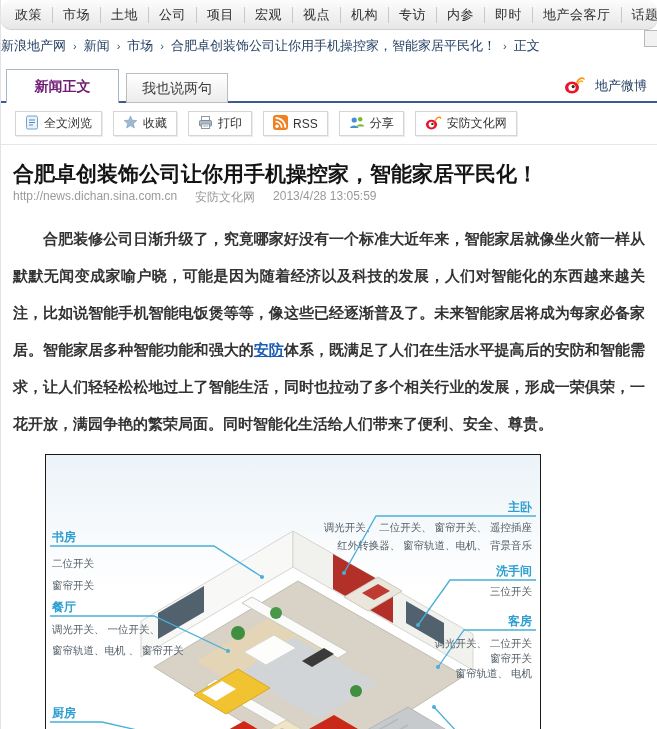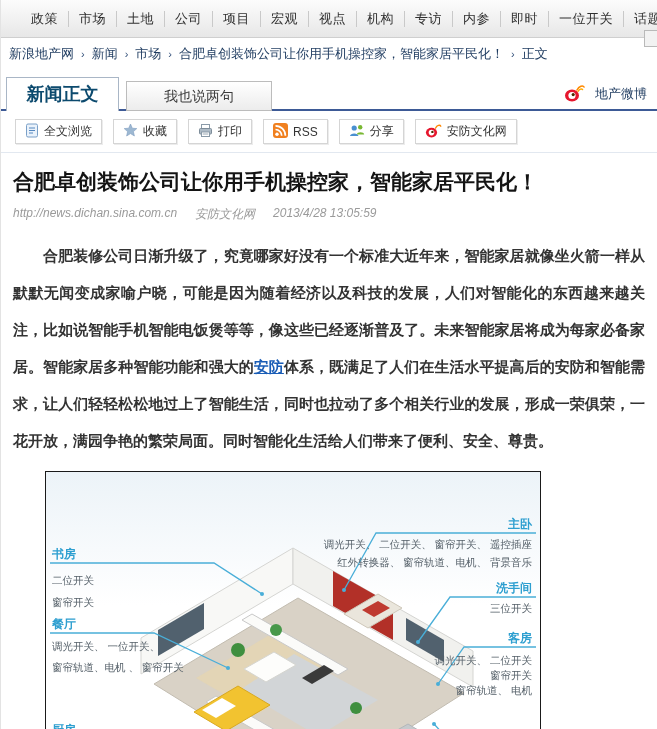--- a/index.html
+++ b/index.html
@@ -1,60 +1,60 @@
 <!DOCTYPE html>
 <html><head>
 <meta charset="utf-8">
 <style>
   * { margin:0; padding:0; box-sizing:border-box; }
   html,body { background:#fff; }
   body { font-family:"Liberation Sans","DejaVu Sans",sans-serif; width:657px; height:729px; overflow:hidden; }
   .page { position:relative; width:657px; height:729px; background:#fff; border-left:1px solid #e3e3e3; }
 
   
-  .topnav { height:38px; background:linear-gradient(#fcfcfc,#e7e7e7); border-bottom:1px solid #cfcfcf;
-            display:flex; align-items:center; padding-left:20px; white-space:nowrap; overflow:hidden; }
+  .topnav { height:30px; background:linear-gradient(#fcfcfc,#e7e7e7); border-bottom:1px solid #cfcfcf;
+            display:flex; align-items:center; padding-left:4px; white-space:nowrap; overflow:hidden;border-radius:10px; }
   .topnav a { font-size:13px; color:#2f2f2f; text-decoration:none; padding:0 10px; border-right:1px solid #c9c9c9;
               line-height:16px; letter-spacing:.5px; cursor:pointer; }
   .topnav a:last-child { border-right:none; }
 
   
-  .breadcrumb { height:31px; display:flex; align-items:center; padding-left:8px; font-size:13px; color:#1d3a5f;
+  .breadcrumb { height:31px; display:flex; align-items:center; font-size:13px; color:#1d3a5f;
                 background:#fff; white-space:nowrap; overflow:hidden; }
   .breadcrumb a { color:#1d3a5f; text-decoration:none; cursor:pointer; }
   .breadcrumb .sep { color:#33507a; font-size:11px; margin:0 7px; }
   .corner-frag { position:absolute; top:30px; right:0; width:13px; height:17px; background:#f2f2f2;
                  border:1px solid #b9b9b9; border-right:none; }
 
   
   .tabsrow { position:relative; height:38px; margin-top:4px; }
   .tabsrow .blueline { position:absolute; left:0; right:0; bottom:0; height:2px; background:#3d5a96; }
   .tab { position:absolute; bottom:0; text-align:center; cursor:pointer; }
   .tab.active { left:5px; width:113px; height:34px; line-height:32px; background:#fff;
-                border:1px solid #a9b6c6; border-bottom:none; font-weight:bold; font-size:18px; color:#0c4a6e; z-index:2; }
-  .tab.plain { left:125px; width:146px; height:30px; line-height:28px; background:linear-gradient(#ffffff,#ececec);
+                border:1px solid #a9b6c6; border-bottom:none; font-weight:bold; font-size:14px; color:#701a75; z-index:2; }
+  .tab.plain { left:125px; width:102px; height:30px; line-height:28px; background:linear-gradient(#ffffff,#ececec);
                border:1px solid #bcbcbc; font-size:14px; color:#3c3c3c; }
   .weibo-badge { position:absolute; right:10px; bottom:6px; display:flex; align-items:center; gap:9px;
                  font-size:13px; color:#1d3a5f; cursor:pointer; }
 
   
   .toolbar { height:42px; display:flex; align-items:center; padding:0 21px 0 14px; background:#fff;
              border-bottom:1px solid #e2e8f0; }
   .tool-btn { display:flex; align-items:center; gap:5px; border:1px solid #d5d5d5; background:#fff;
               height:25px; padding:0 9px; margin-right:11px; font-size:12px; color:#333; cursor:pointer;
               box-shadow:1px 1px 0 #ececec; }
   .font-group { margin-left:auto; display:flex; align-items:center; gap:4px; font-size:13px; color:#333; }
   .fsize { width:22px; height:22px; line-height:20px; text-align:center; border:1px solid #d0d0d0; background:#fff;
            font-size:14px; color:#222; cursor:pointer; box-shadow:1px 1px 0 #e4e4e4; }
   .fsize.sel { font-weight:bold; color:#16356e; border-color:#b9c4d2; }
 
   
   .article { padding:10px 12px 0 12px; }
   .a-title { font-size:21px; font-weight:bold; color:#141414; line-height:30px; margin-top:4px; }
-  .a-meta { font-size:12px; color:#9a9a9a; margin-top:9px; display:flex; gap:18px;font-style:italic; }
+  .a-meta { font-size:12px; color:#9a9a9a; display:flex; gap:18px; }
   .a-body { margin-top:14px; font-size:15px; color:#333; line-height:37px; text-align:justify;font-weight:bold; }
   .a-body .indent { display:inline-block; width:2em; }
   .a-body a.bodylink { color:#1a5db6; text-decoration:underline; cursor:pointer; }
 
   
   .figure { margin:12px 0 0 32px; width:496px; height:326px; border:1px solid #1a1a1a; border-bottom:none;
             overflow:hidden; background:#fff; }
   .figure svg { display:block; }
   .fp-name { font-size:12px; font-weight:bold; fill:#2e9fd0; }
   .fp-det  { font-size:10.5px; fill:#556069; }
@@ -70,21 +70,21 @@
     <a>市场</a>
     <a>土地</a>
     <a>公司</a>
     <a>项目</a>
     <a>宏观</a>
     <a>视点</a>
     <a>机构</a>
     <a>专访</a>
     <a>内参</a>
     <a>即时</a>
-    <a>一位开关</a>
+    <a>地产会客厅</a>
     <a>话题讨论</a>
 
   </nav>
 
   <div class="breadcrumb">
     <a>新浪地产网</a>
     <span class="sep">›</span>
     <a>新闻</a>
     <span class="sep">›</span>
     <a>市场</a>

